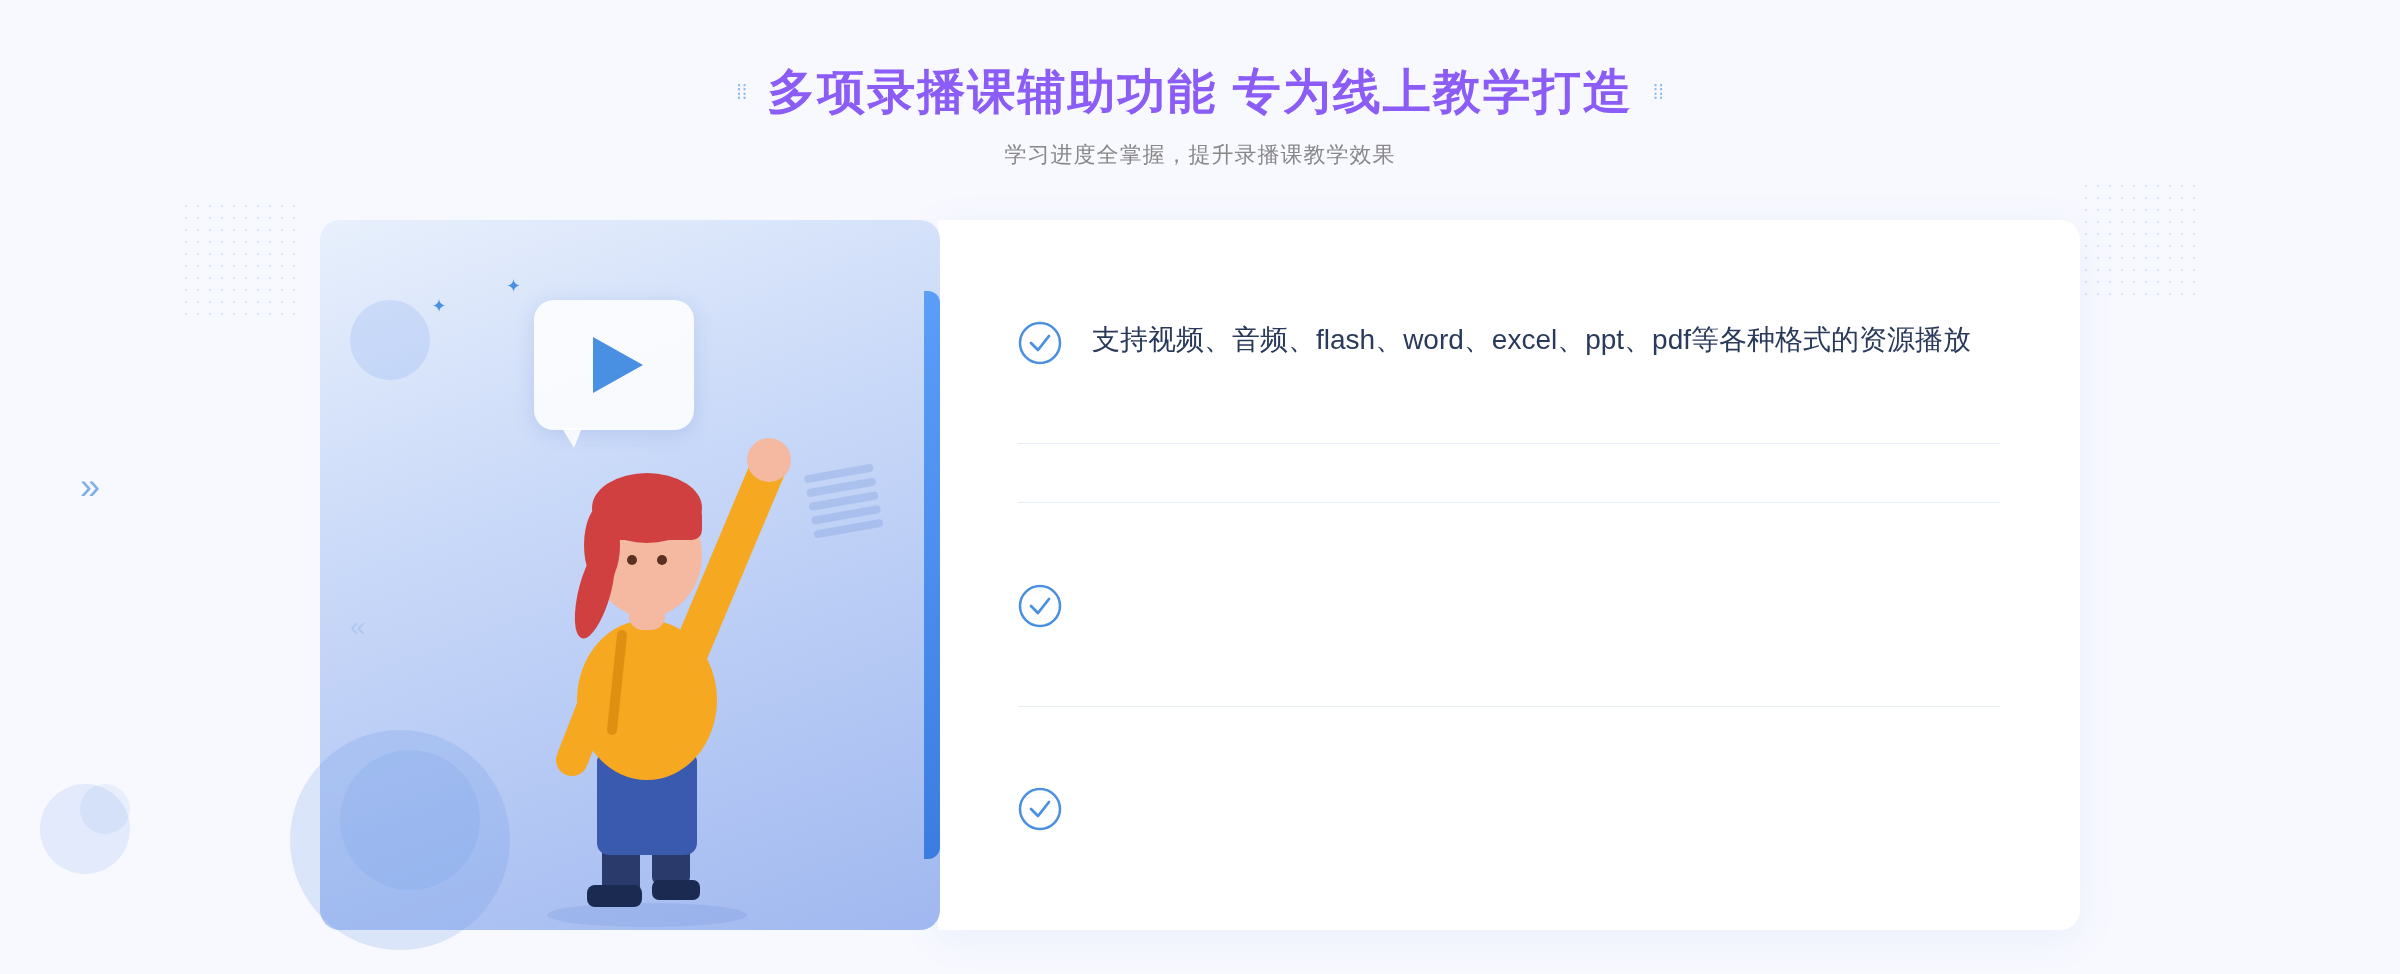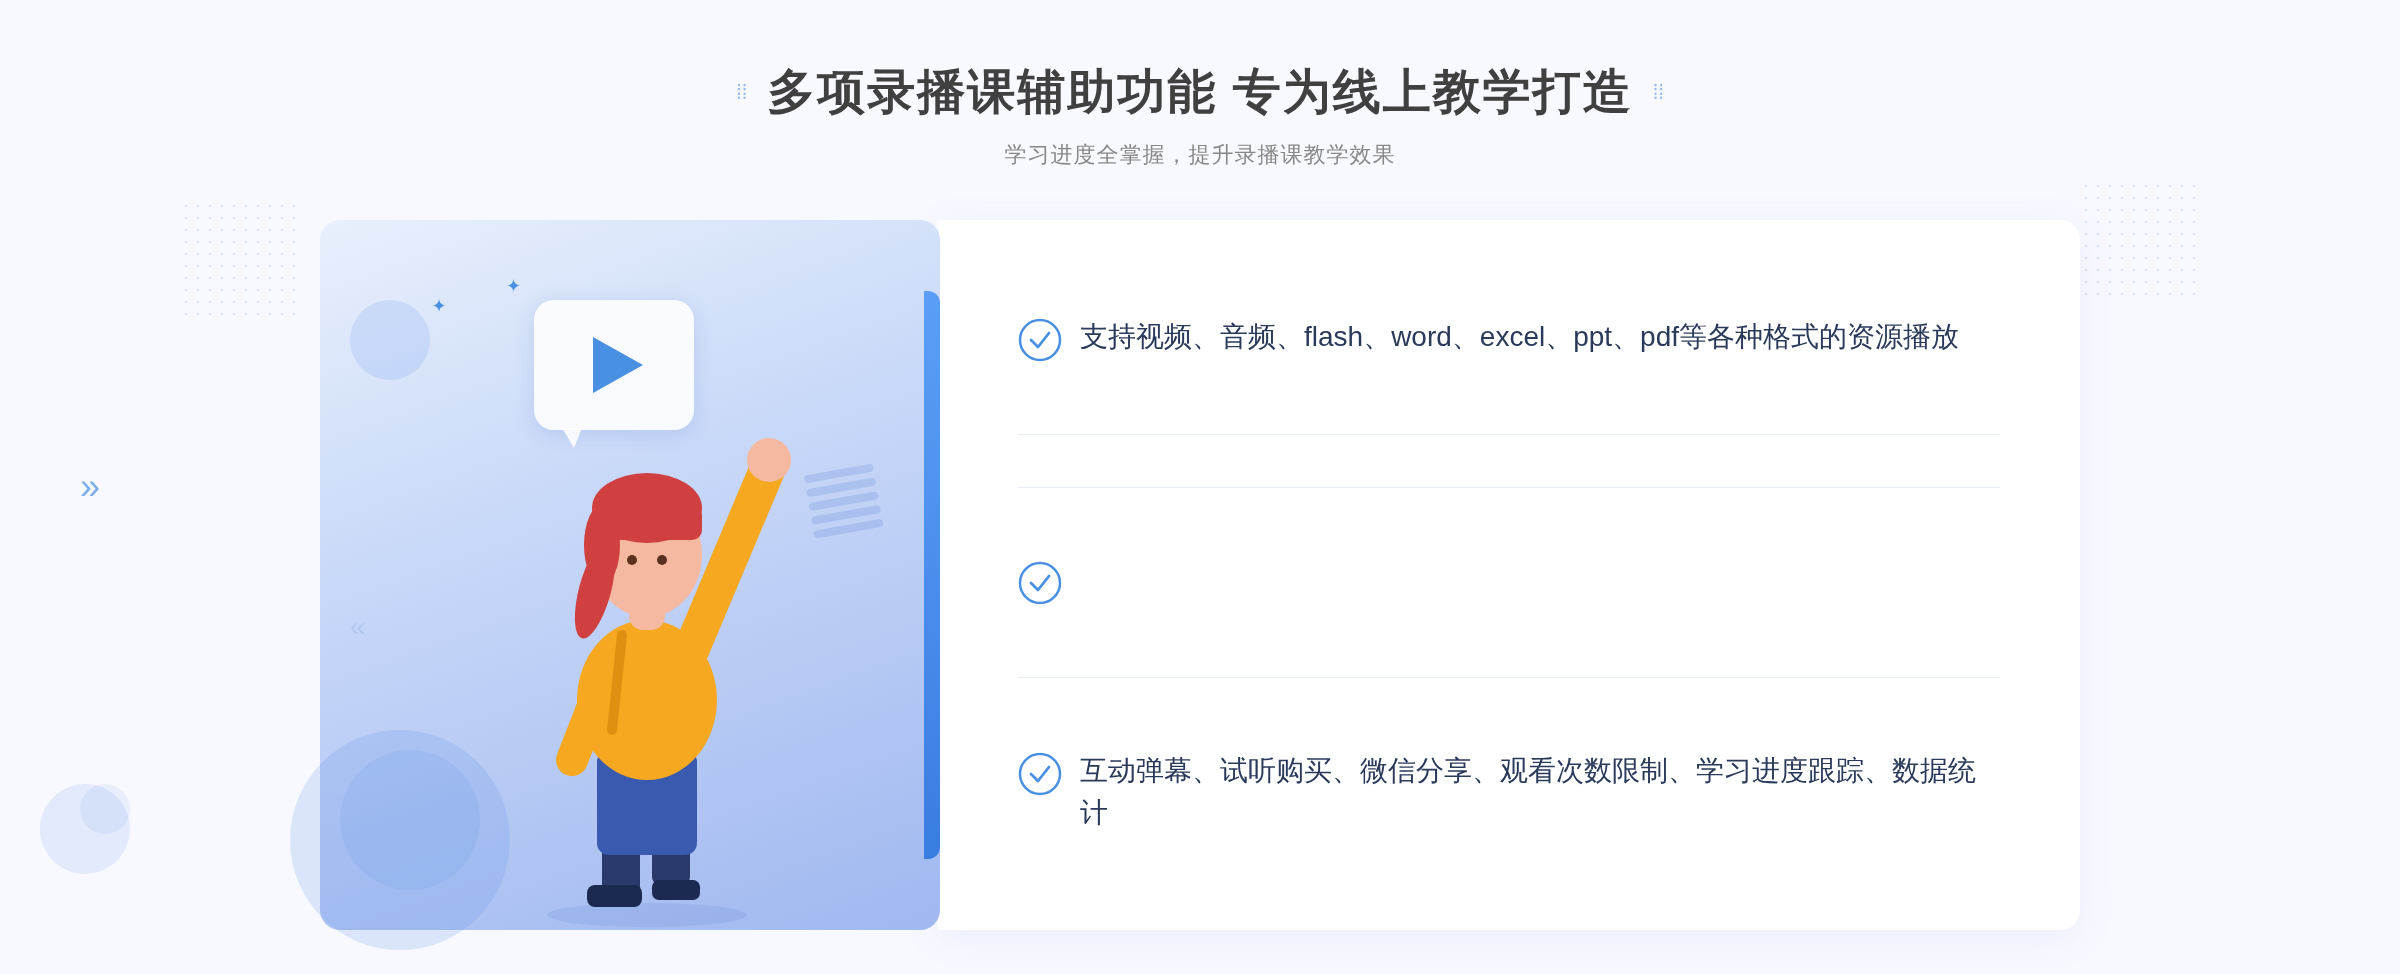--- a/index.html
+++ b/index.html
@@ -95,21 +95,21 @@
 
     .header-dots-icon {
       color: #4a90e2;
       font-size: 20px;
       opacity: 0.6;
     }
 
     .main-title {
       font-size: 48px;
       font-weight: 700;
-      color: #404040;
+      color: #8b5cf6;
       letter-spacing: 2px;
     }
 
     .subtitle {
       margin-top: 16px;
       font-size: 22px;
       color: #888;
       letter-spacing: 1px;
       text-align: center;
     }
@@ -270,21 +270,21 @@
       display: flex;
       flex-direction: column;
       justify-content: space-around;
       box-shadow: 0 8px 40px rgba(80,120,200,0.08);
       margin-left: -2px;
     }
 
     .feature-item {
       display: flex;
       align-items: flex-start;
-      gap: 18px;
+      gap: 30px;
       padding: 20px 0;
     }
 
     .check-icon {
       flex-shrink: 0;
       width: 44px;
       height: 44px;
       margin-top: 2px;
     }
 
@@ -442,19 +442,18 @@
 
       <div class="divider"></div>
 
       <div class="feature-item">
         <div class="check-icon">
           <svg viewBox="0 0 44 44" xmlns="http://www.w3.org/2000/svg">
             <circle cx="22" cy="22" r="20" fill="none" stroke="#4a90e2" stroke-width="2.5"></circle>
             <polyline points="13,22 20,29 31,15" fill="none" stroke="#4a90e2" stroke-width="2.8" stroke-linecap="round" stroke-linejoin="round"></polyline>
           </svg>
         </div>
-        <span class="feature-text">互动弹幕、试听购买、微信分享、观看次数限制、学习进度跟踪、数据统计</span>
       </div>
 
     </div>
   </div>
 
 </div>
 
 </body></html>

